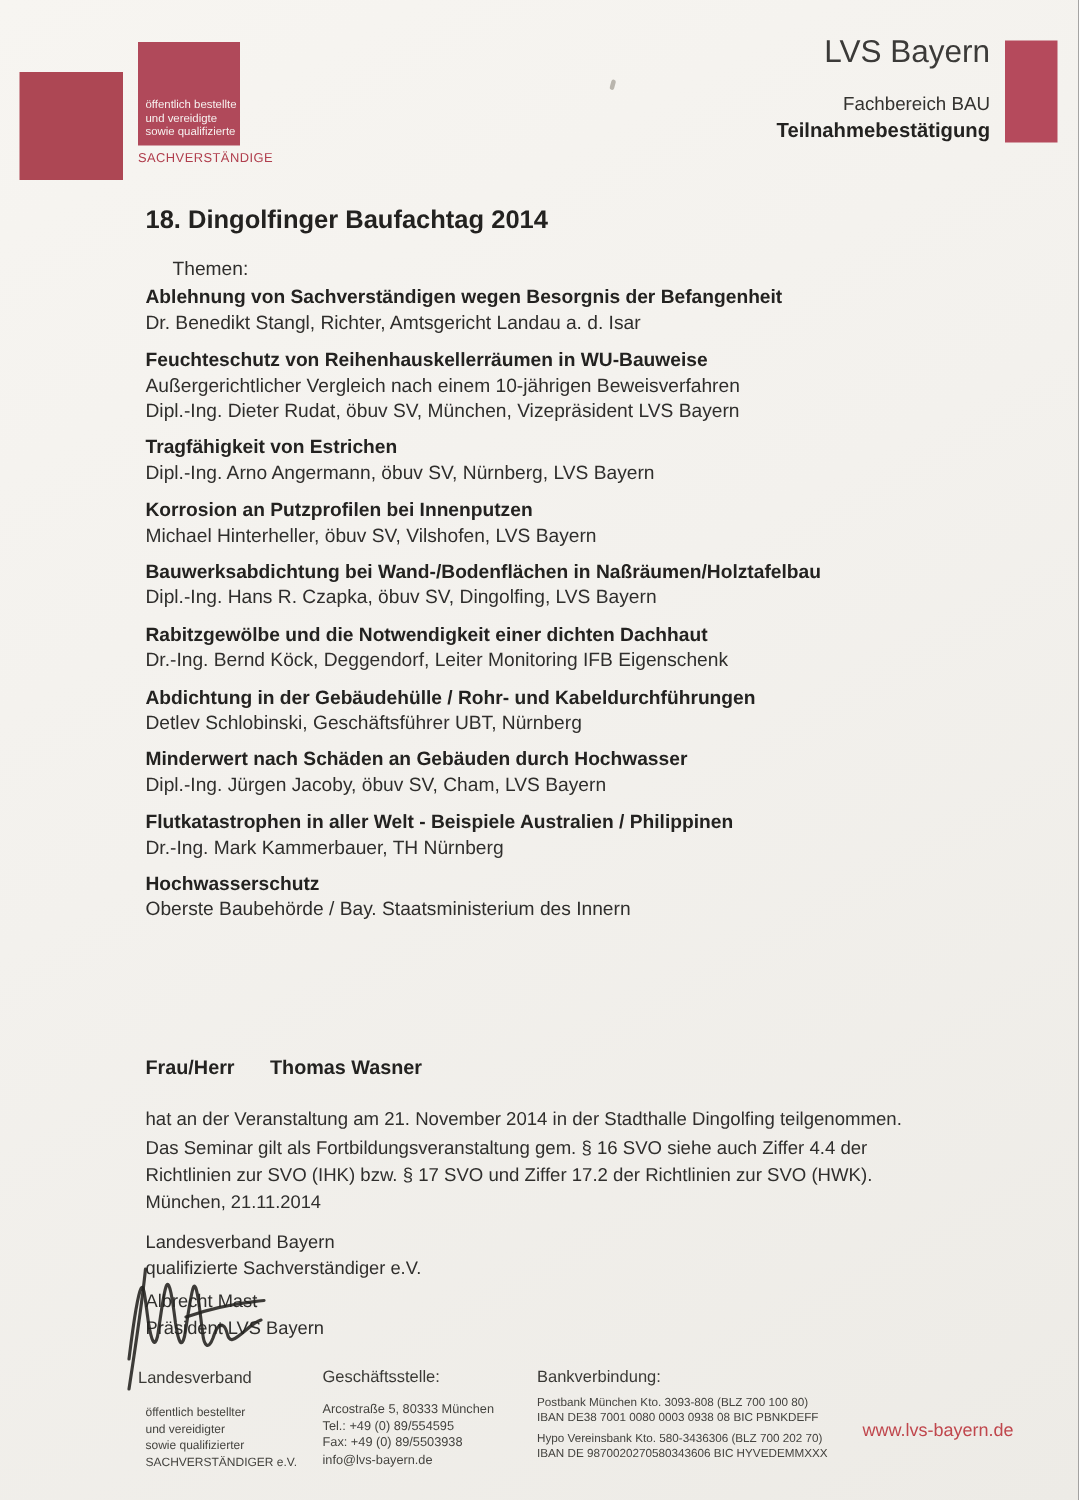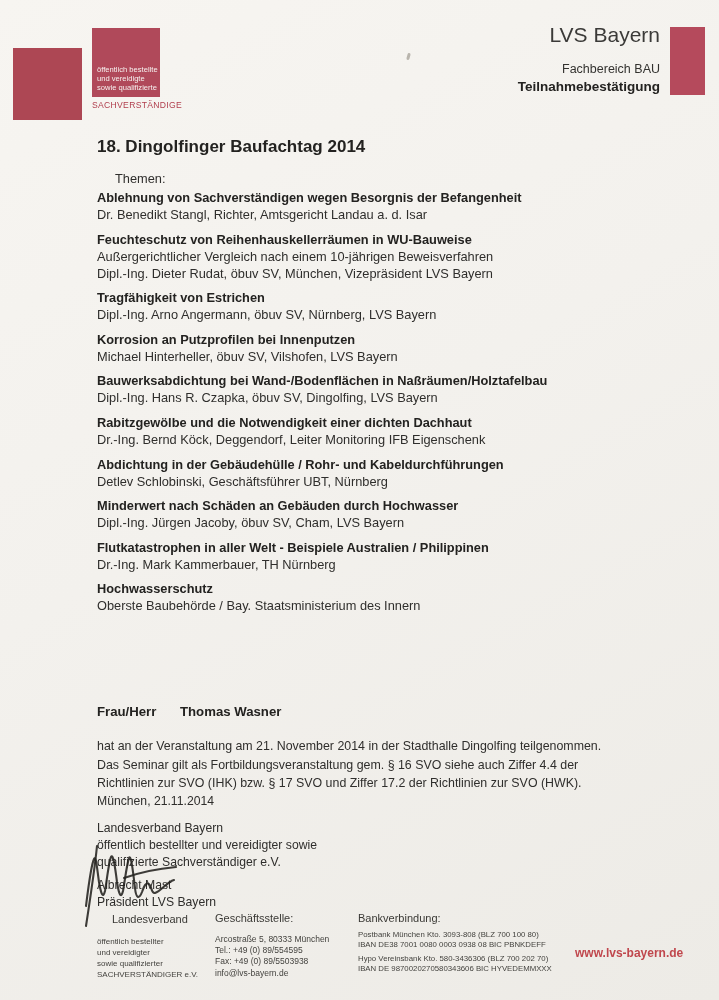--- a/index.html
+++ b/index.html
@@ -39,30 +39,30 @@
   .confirmation div{white-space:nowrap;}
   .place-date{left:97px;top:794px;font-size:12.2px;white-space:nowrap;}
   
   .sig-block{left:97px;top:820px;font-size:12.2px;line-height:17.2px;}
   .sig-block div{white-space:nowrap;}
   .sig-name{margin-top:5px;}
   .sig-svg{left:76px;top:838px;width:132px;height:94px;pointer-events:none;}
   .sig-svg path{stroke:#23221f;stroke-width:2.1;fill:none;stroke-linecap:round;stroke-linejoin:round;opacity:.88;}
   
   .f-head{font-size:11px;color:#3a3935;white-space:nowrap;}
-  .f-head-1{left:112px;top:913px;}
+  .f-head-1{left:92px;top:913px;}
   .f-head-2{left:215px;top:912px;}
   .f-head-3{left:358px;top:912px;}
   .f-lines{font-size:8px;line-height:11px;color:#44433f;}
   .f-lines div{white-space:nowrap;}
   .f-col1{left:97px;top:936px;}
   .f-col2{left:215px;top:934px;font-size:8.5px;line-height:11.2px;}
   .f-col3a{left:358px;top:930px;font-size:7.8px;line-height:10px;}
   .f-col3b{left:358px;top:954px;font-size:7.8px;line-height:10px;}
-  .website{left:575px;top:946px;font-size:12px;font-weight:700;color:#c0474d;white-space:nowrap;}
+  .website{left:575px;top:946px;font-size:12px;font-weight:400;color:#c0474d;white-space:nowrap;}
 </style>
 </head>
 <body>
 
 <div class="page">
 
   <div class="abs sq-small"></div>
   <div class="abs sq-big">
     <div class="logo-lines">
         <div>öffentlich bestellte</div>
@@ -165,21 +165,20 @@
       <div>hat an der Veranstaltung am 21. November 2014 in der Stadthalle Dingolfing teilgenommen.</div>
       <div>Das Seminar gilt als Fortbildungsveranstaltung gem. § 16 SVO siehe auch Ziffer 4.4 der</div>
       <div>Richtlinien zur SVO (IHK) bzw. § 17 SVO und Ziffer 17.2 der Richtlinien zur SVO (HWK).</div>
     </div>
 
   <div class="abs place-date">München, 21.11.2014</div>
 
   <div class="abs sig-block">
     <div>
         <div>Landesverband Bayern</div>
-        <div>öffentlich bestellter und vereidigter sowie</div>
         <div>qualifizierte Sachverständiger e.V.</div>
       </div>
     <div class="sig-name">Albrecht Mast</div>
     <div>Präsident LVS Bayern</div>
   </div>
 
   <svg class="abs sig-svg" viewBox="0 0 132 94">
     <path d="M21,8 C19,28 14,62 10,88"></path>
     <path d="M10,68 C12,52 15,27 18,21 C20,17 21,30 23,44 C25,56 27,61 29,53 C31,41 33,23 35,19 C37,15 39,28 41,44 C43,57 45,61 47,53 C49,42 51,25 53,20 C55,16 57,33 59,50 C60,60 63,62 66,54 C68,48 70,44 73,46 C76,48 75,56 79,55 C85,53 91,44 98,42"></path>
     <path d="M48,40 C62,35 78,31 100,29"></path>

